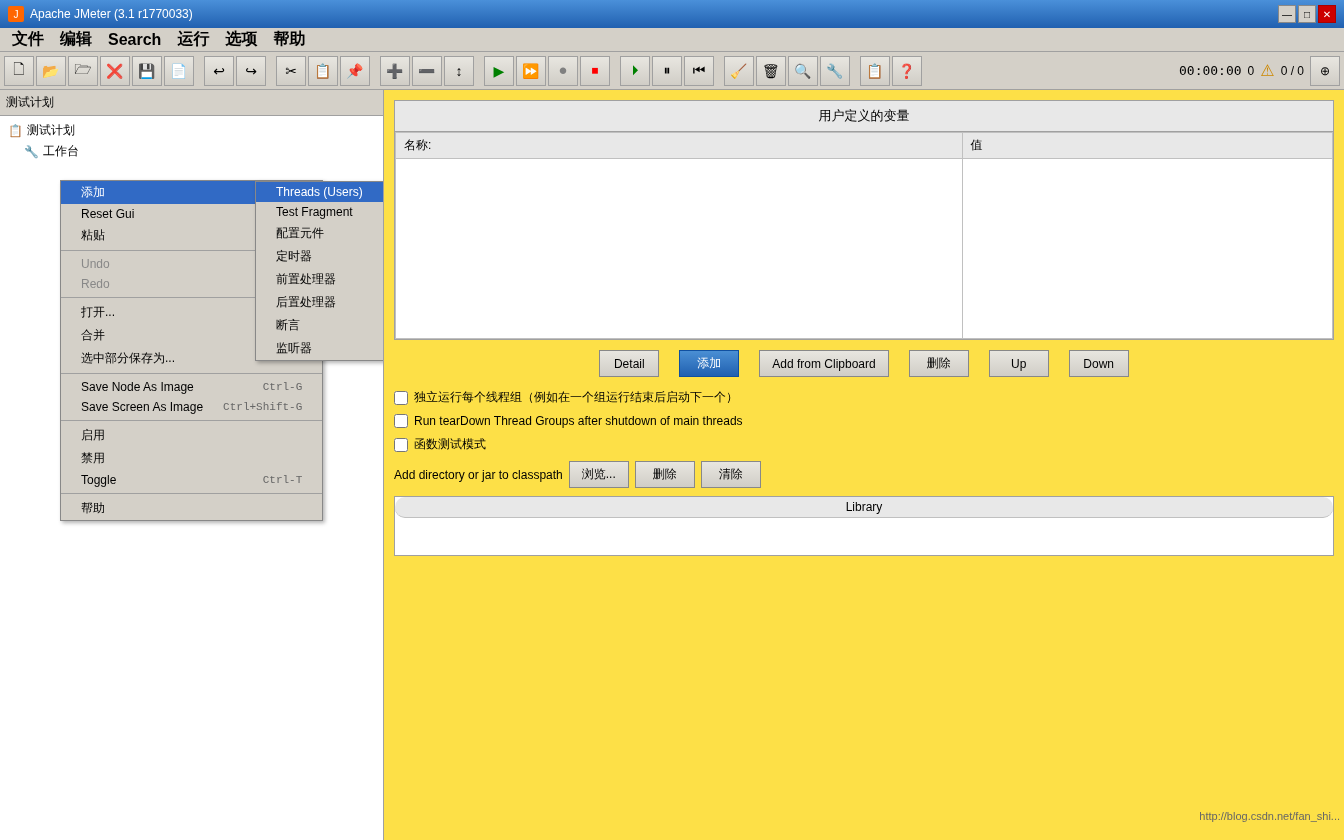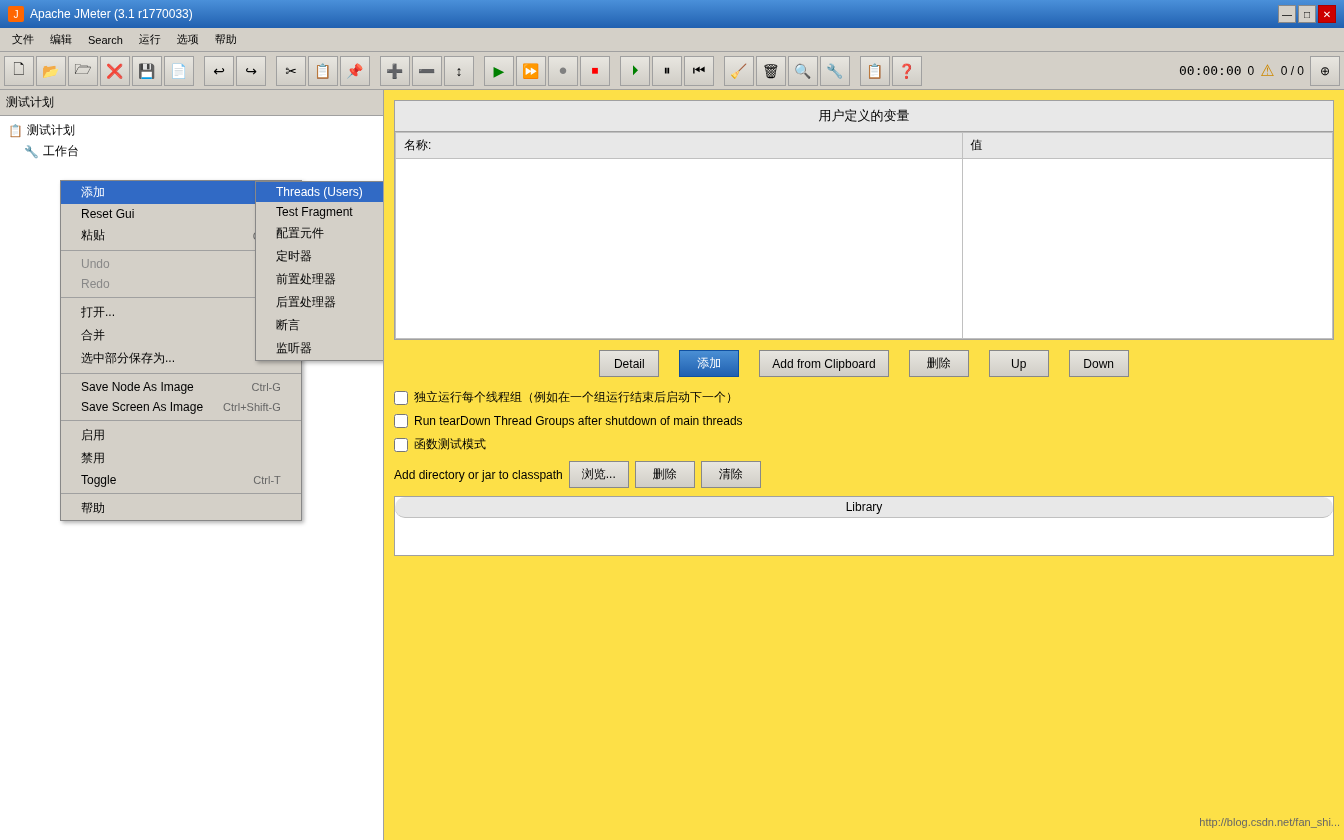--- a/index.html
+++ b/index.html
@@ -63,24 +63,25 @@
       background: #d4d0c8;
       height: 24px;
       display: flex;
       align-items: center;
       border-bottom: 1px solid #a0a0a0;
       padding: 0 4px;
     }
     .menu-item {
       padding: 2px 8px;
       cursor: pointer;
-      font-size: 11px;
+      font-size: 16px;
       height: 39px;
       display: flex;
       align-items: center;
+      font-weight: bold;
     }
 
     
     .toolbar {
       background: #d4d0c8;
       height: 38px;
       display: flex;
       align-items: center;
       padding: 2px 4px;
       border-bottom: 1px solid #a0a0a0;
@@ -164,21 +165,21 @@
       display: flex;
       justify-content: space-between;
       align-items: center;
       white-space: nowrap;
       font-size: 12px;
       position: relative;
     }
     .cm-item.highlighted { background: #316ac5; color: white; }
     .cm-item.disabled { color: #888; cursor: default; }
     .cm-separator { height: 1px; background: #a0a0a0; margin: 3px 0; }
-    .cm-shortcut { margin-left: 20px; color: #666; font-size: 11px; }
+    .cm-shortcut { margin-left: 20px; color: #666; font-size: 11px; font-family: Liberation Mono, monospace; }
     .cm-arrow { margin-left: 10px; }
 
     
     .submenu-1 {
       position: absolute;
       left: 180px;
       top: 0px;
       background: #d4d0c8;
       border: 1px solid #888;
       box-shadow: 2px 2px 4px rgba(0,0,0,0.3);
@@ -290,21 +291,21 @@
       border-bottom: 1px solid #c0c0c0;
       padding: 3px 8px;
       font-size: 12px;
       text-align: center;
       border-radius: 10px;
     }
 
     
     .watermark {
       position: absolute;
-      bottom: 12px;
+      bottom: 18px;
       right: 4px;
       font-size: 11px;
       color: #666;
       z-index: 10;
     }
   </style>
 </head>
 <body>
 
 <div class="title-bar">

